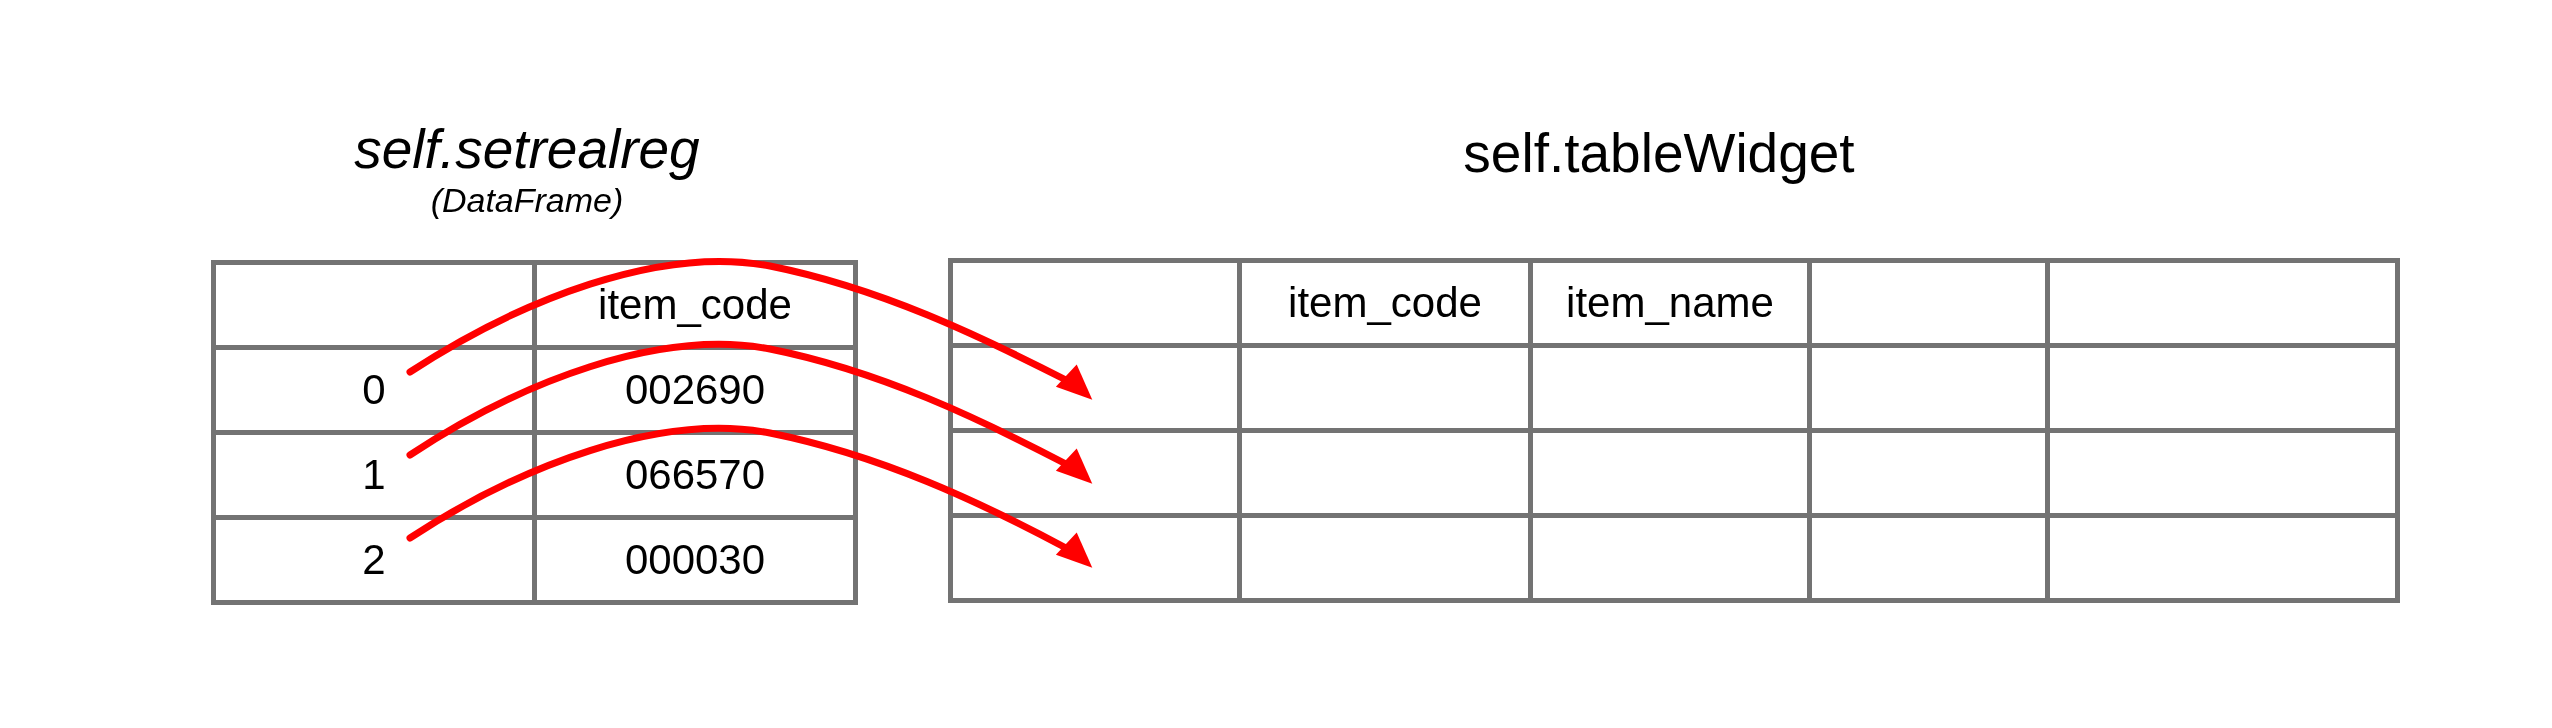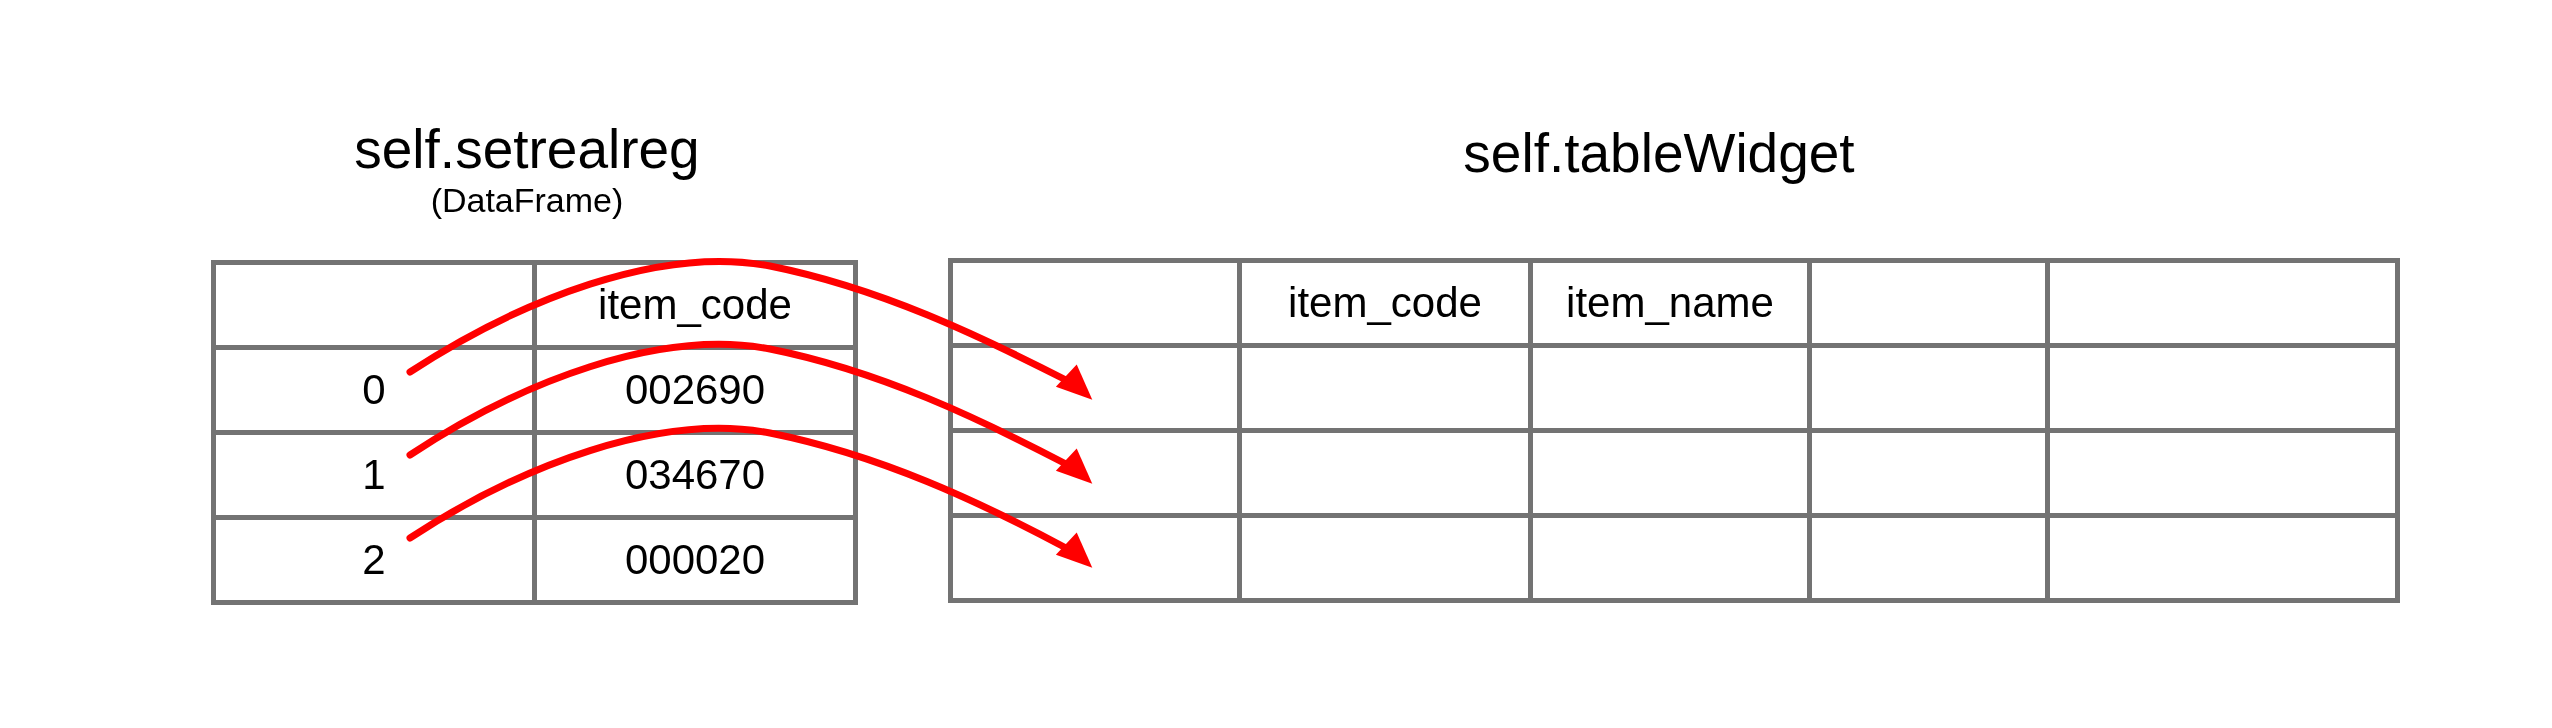--- a/index.html
+++ b/index.html
@@ -33,21 +33,21 @@
     font-weight: 400;
     letter-spacing: 0px;
   }
   .panel-title .sub {
     display: block;
     font-size: 34px;
     line-height: 40px;
     font-weight: 400;
   }
 
-  #title-left  { left: 211px; top: 118px; width: 632px; }
+  #title-left  { left: 211px; top: 118px; width: 632px; font-style: italic; }
   #title-right { left: 948px; top: 122px; width: 1422px; }
 
   
   .grid {
     position: absolute;
     border-collapse: collapse;
     table-layout: fixed;
     background: #ffffff;
   }
   .grid td {
@@ -112,25 +112,25 @@
       <tr>
         <td class="col-index"></td>
         <td class="col-code">item_code</td>
       </tr>
       <tr>
         <td class="col-index">0</td>
         <td class="col-code">002690</td>
       </tr>
       <tr>
         <td class="col-index">1</td>
-        <td class="col-code">034670</td>
+        <td class="col-code">066570</td>
       </tr>
       <tr>
         <td class="col-index">2</td>
-        <td class="col-code">000020</td>
+        <td class="col-code">000030</td>
       </tr>
     </tbody>
   </table>
 
   <table class="grid" id="table-right">
     <tbody>
       <tr>
         <td class="c0"></td>
         <td class="c1">item_code</td>
         <td class="c2">item_name</td>

